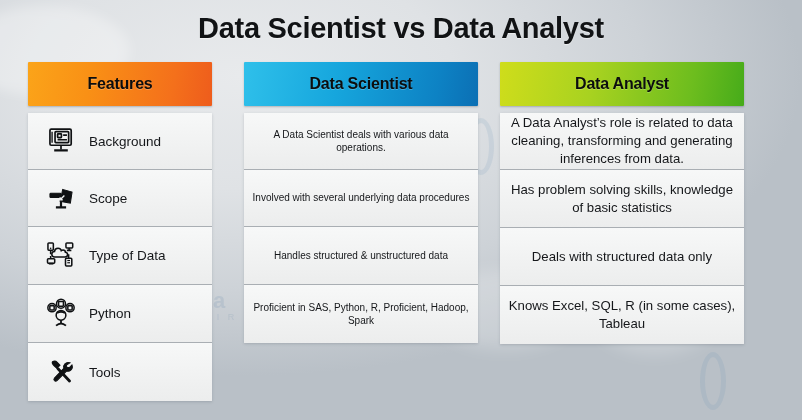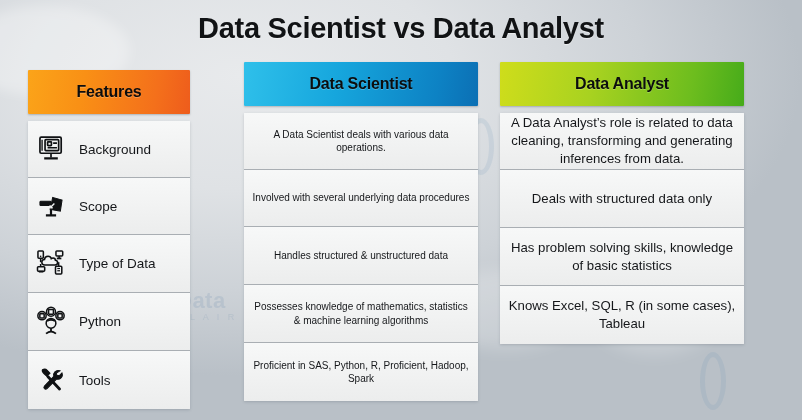--- a/index.html
+++ b/index.html
@@ -82,21 +82,21 @@
     position: absolute;
     left: 0; top: 62px;
     width: 802px;
     height: 340px;
   }
 
   .col {
     position: absolute;
     top: 0;
   }
-  .col-features  { left: 28px;  width: 162px; margin-top: 8px; }
+  .col-features  { left: 28px;  width: 184px; }
   .col-scientist { left: 205px; width: 273px; padding-left: 39px; }
   .col-analyst   { left: 500px; width: 244px; }
 
   
   .col-header {
     position: relative;
     height: 44px;
     display: flex;
     align-items: center;
     justify-content: center;
@@ -145,21 +145,21 @@
   .r0 { height: 57px; }
   .r1 { height: 57px; }
   .r2 { height: 58px; }
   .r3 { height: 58px; }
   .r4 { height: 58px; }
 
   
   .col-features .cell {
     justify-content: flex-start;
     gap: 9px;
-    padding-left: 4px;
+    padding-left: 14px;
   }
   .feature-label {
     font-size: 13.5px;
     color: #15171a;
     white-space: nowrap;
   }
   .feature-icon {
     width: 38px;
     height: 38px;
     flex: 0 0 38px;
@@ -301,43 +301,40 @@
       <div class="col-body">
         <div class="cell cell-text r0">
           <span class="txt">A Data Scientist deals with various data operations.</span>
         </div>
         <div class="cell cell-text r1">
           <span class="txt">Involved with several underlying data procedures</span>
         </div>
         <div class="cell cell-text r2">
           <span class="txt">Handles structured &amp; unstructured data</span>
         </div>
-        <div class="cell cell-text r3">
-          <span class="txt">Possesses knowledge of mathematics, statistics &amp; machine learning algorithms</span>
-        </div>
         <div class="cell cell-text r4">
           <span class="txt">Proficient in SAS, Python, R, Proficient, Hadoop, Spark</span>
         </div>
       </div>
     </div>
 
     <div class="col col-analyst">
       <div class="col-header hdr-analyst">
         <span>Data Analyst</span>
       </div>
       <div class="col-body">
         <div class="cell cell-text r0">
           <span class="txt">A Data Analyst’s role is related to data cleaning, transforming and generating inferences from data.</span>
         </div>
+        <div class="cell cell-text r3">
+          <span class="txt">Has problem solving skills, knowledge of basic statistics</span>
+        </div>
         <div class="cell cell-text r2">
           <span class="txt">Deals with structured data only</span>
         </div>
-        <div class="cell cell-text r3">
-          <span class="txt">Has problem solving skills, knowledge of basic statistics</span>
-        </div>
         <div class="cell cell-text r4">
           <span class="txt">Knows Excel, SQL, R (in some cases), Tableau</span>
         </div>
       </div>
     </div>
 
   </div>
 </div>
 
 </body></html>

